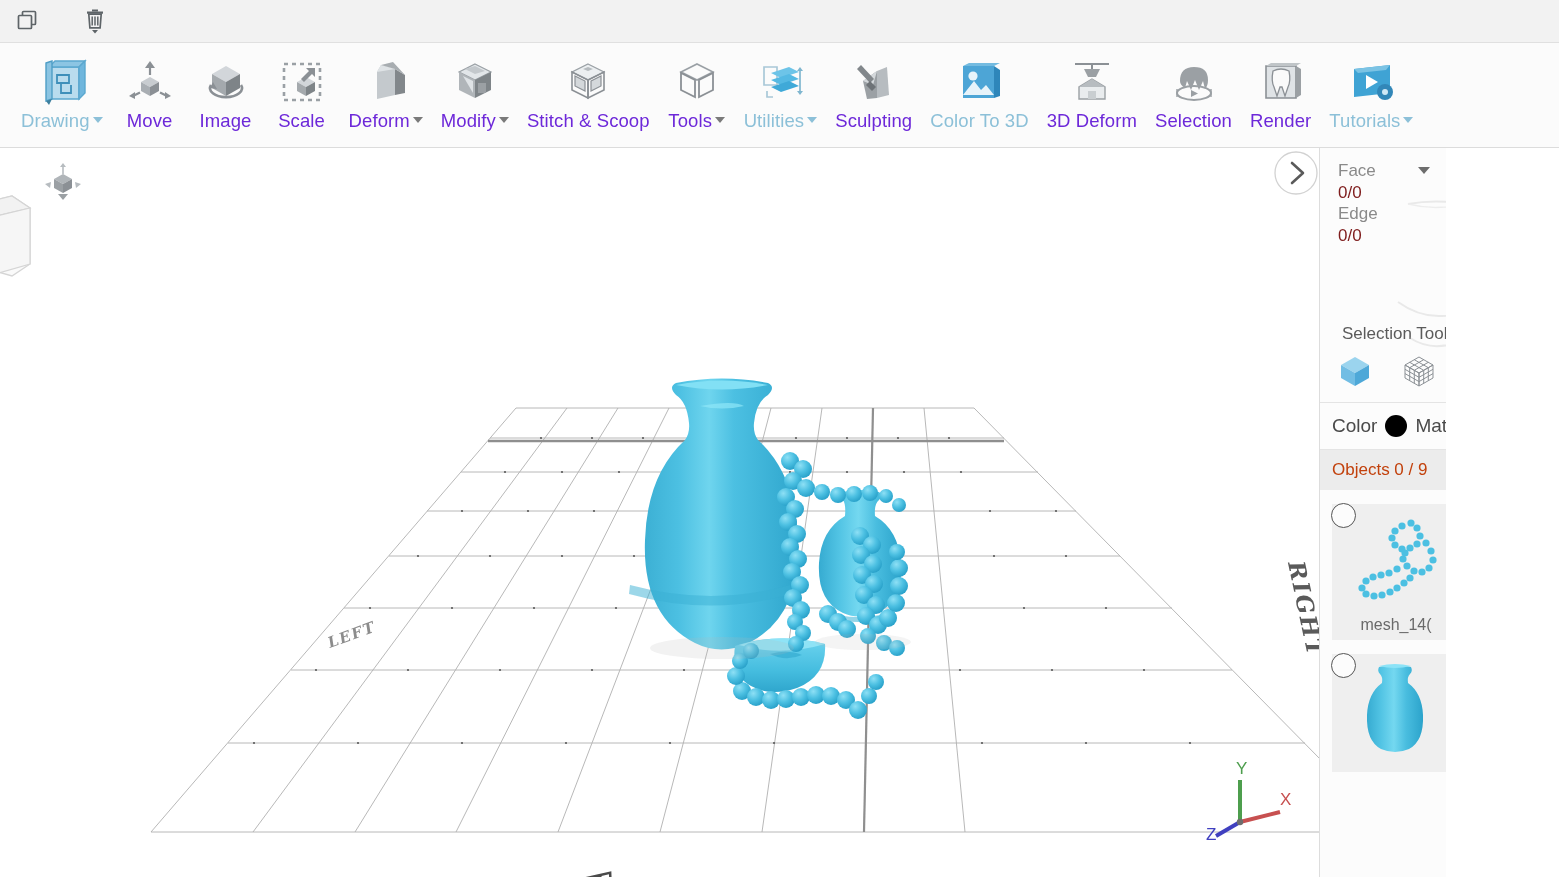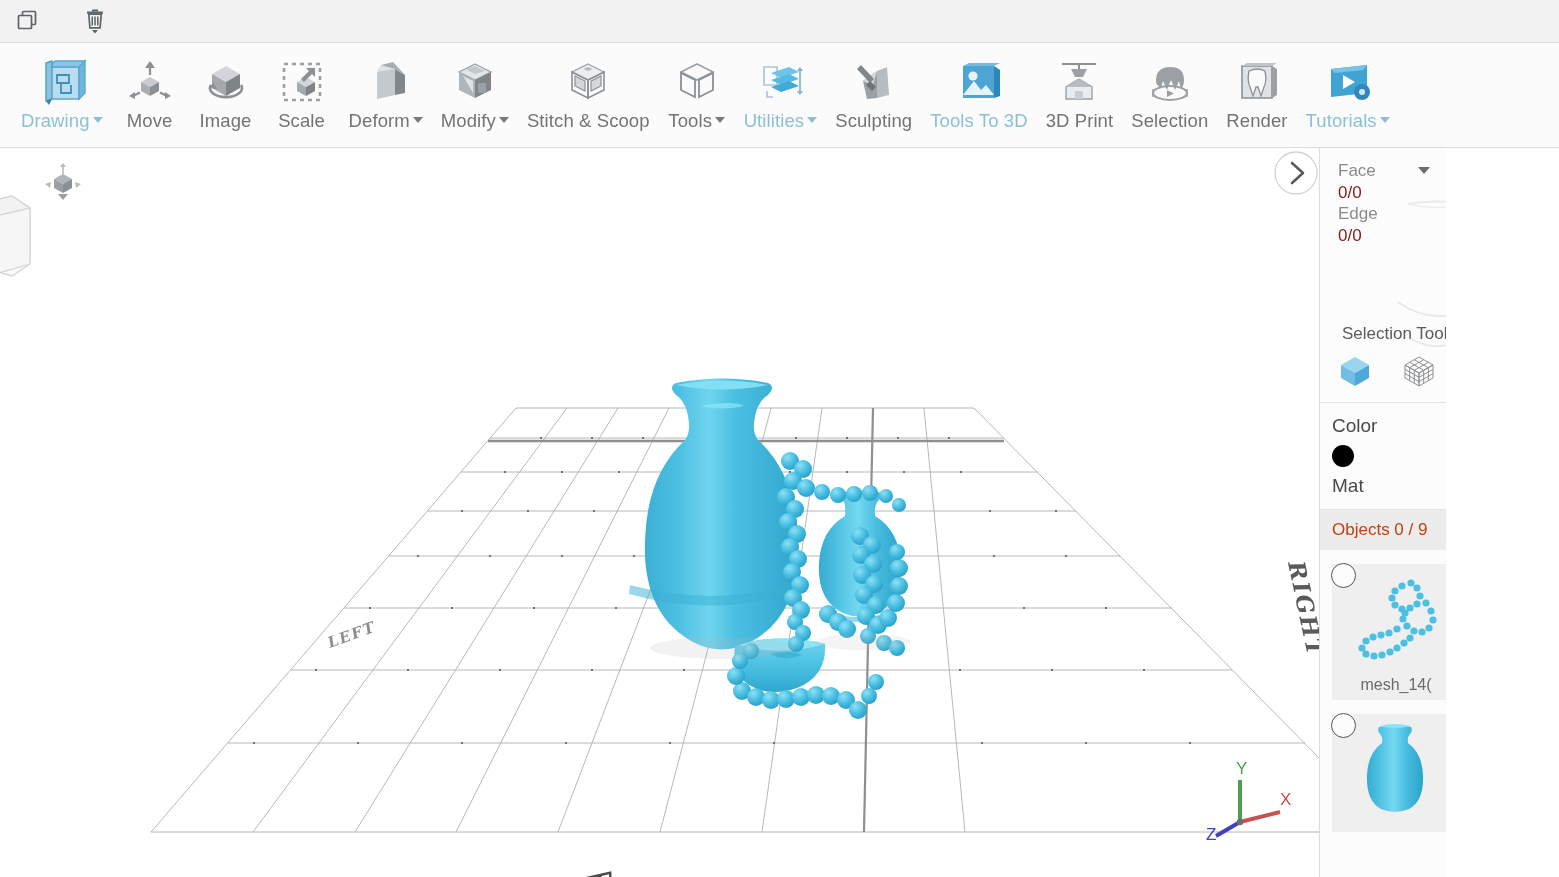--- a/index.html
+++ b/index.html
@@ -41,21 +41,21 @@
     cursor: pointer;
     min-width: 62px;
   }
   .rb-icon {
     height: 58px; width: 58px;
     display: flex; align-items: center; justify-content: center;
   }
   .rb-icon svg { display: block; }
   .rb-label {
     font-size: 18.5px;
-    color: #737373;
+    color: #6d28d9;
     white-space: nowrap;
     letter-spacing: 0.1px;
     line-height: 20px;
   }
   .rb-item.accent .rb-label { color: #8cc0d8; }
   .caret {
     display: inline-block;
     width: 0; height: 0;
     border-left: 5px solid transparent;
     border-right: 5px solid transparent;
@@ -138,29 +138,28 @@
   }
   .seltool-icons {
     margin-top: 10px;
     display: flex; align-items: center;
     padding-left: 18px;
     gap: 30px;
     padding-bottom: 10px;
     border-bottom: 1px solid #e4e4e4;
   }
   .color-row {
-    display: flex; align-items: flex-start;
+    display: flex; align-items: flex-end;
     padding: 12px 0 12px 12px;
     gap: 8px;
     font-size: 19px;
     color: #4a4a4a;
     white-space: nowrap;
     overflow: hidden;
     border-bottom: 1px solid #e4e4e4;
-    flex-direction: column;
   }
   .color-swatch {
     width: 22px; height: 22px; border-radius: 50%;
     background: #000000;
     flex: 0 0 auto;
     cursor: pointer;
   }
   .objects-head {
     background: #ececec;
     font-size: 17px; color: #c2410c;
@@ -370,35 +369,35 @@
     <div class="rb-item accent">
       <span class="rb-icon">
         <svg width="54" height="54" viewBox="0 0 54 54">
           <path d="M11 11 L42 11 L42 43 L11 43 Z" fill="#4da5d6"></path>
           <path d="M42 11 L48 15 L48 41 L42 43 Z" fill="#2e86ba"></path>
           <path d="M11 11 L17 8 L48 8 L42 11 Z" fill="#74bbe0"></path>
           <circle cx="21" cy="21" r="4.6" fill="#e7f3fa"></circle>
           <path d="M11 40 L22 26 L29 35 L34 30 L42 40 Z" fill="#e7f3fa"></path>
         </svg>
       </span>
-      <span class="rb-label">Tools To 3D</span>
+      <span class="rb-label">Color To 3D</span>
     </div>
 
     <div class="rb-item">
       <span class="rb-icon">
         <svg width="54" height="54" viewBox="0 0 54 54">
           <line x1="10" y1="9" x2="44" y2="9" stroke="#8b9095" stroke-width="2"></line>
           <line x1="27" y1="9" x2="27" y2="14" stroke="#8b9095" stroke-width="2"></line>
           <path d="M19 14 L35 14 L31 22 L23 22 Z" fill="#9ba0a4"></path>
           <path d="M27 24 L40 32 L40 44 L14 44 L14 32 Z" fill="#e9ecee" stroke="#9ba0a4" stroke-width="1.4"></path>
           <path d="M14 32 L27 24 L40 32" fill="#b7bcc0"></path>
           <rect x="23" y="36" width="8" height="8" fill="#c9ced1"></rect>
         </svg>
       </span>
-      <span class="rb-label">3D Print</span>
+      <span class="rb-label">3D Deform</span>
     </div>
 
     <div class="rb-item">
       <span class="rb-icon">
         <svg width="54" height="54" viewBox="0 0 54 54">
           <path d="M13 26 q0 -14 14 -14 q14 0 14 13 q0 6 -3 9 l-2 -8 l-4 9 l-4 -10 l-4 10 l-4 -9 l-2 7 q-5 -3 -5 -7 z" fill="#9ba0a4"></path>
           <ellipse cx="27" cy="38" rx="17" ry="7" fill="none" stroke="#9ba0a4" stroke-width="2"></ellipse>
           <path d="M24 35 l7 3.5 l-7 3.5 z" fill="#9ba0a4"></path>
           <line x1="10" y1="34" x2="10" y2="42" stroke="#9ba0a4" stroke-width="1.4"></line>
           <line x1="44" y1="34" x2="44" y2="42" stroke="#9ba0a4" stroke-width="1.4"></line>

